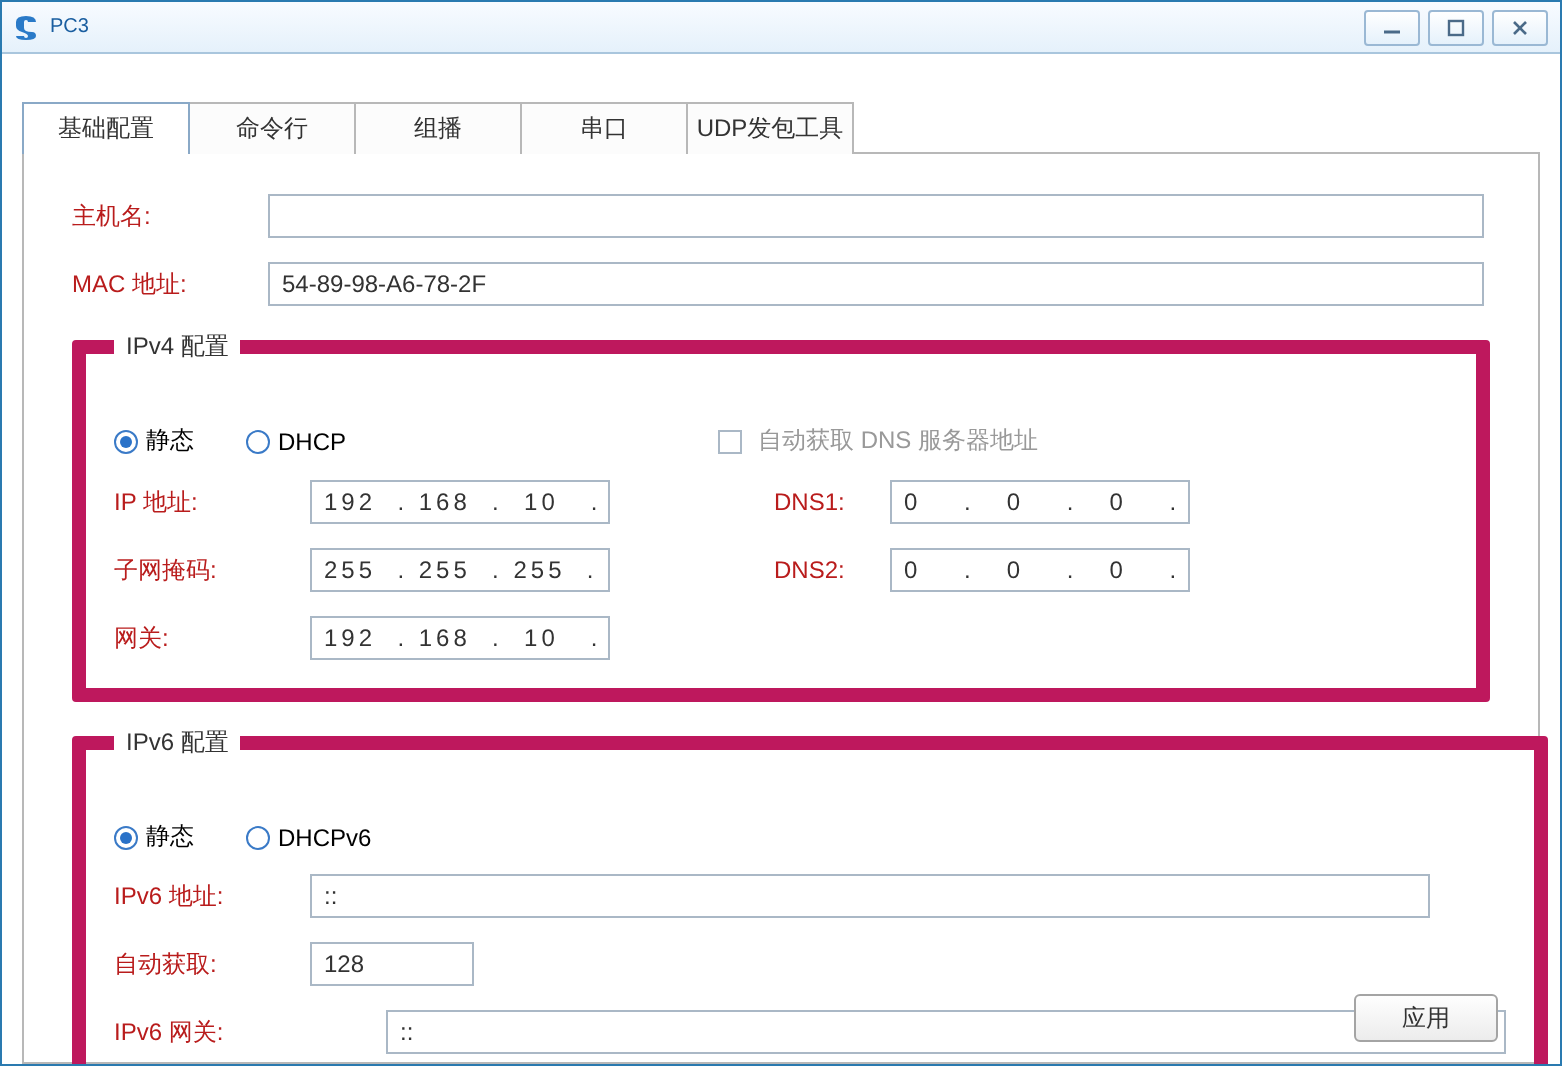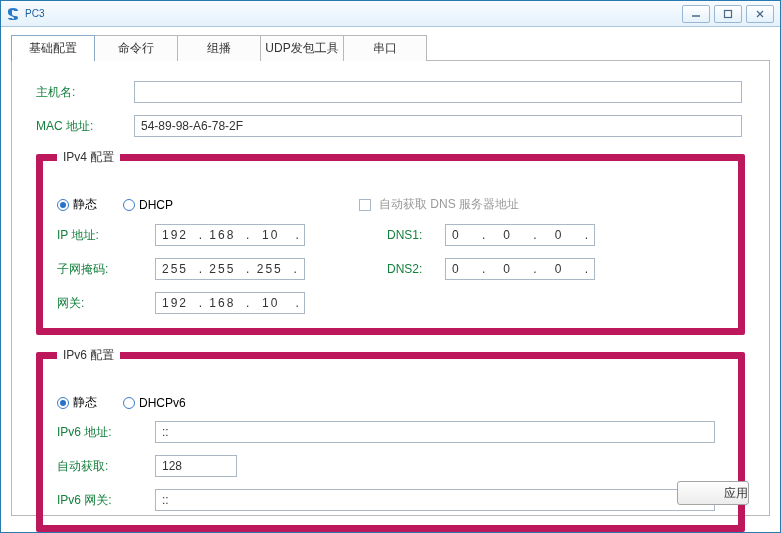--- a/index.html
+++ b/index.html
@@ -53,20 +53,21 @@
     width:84px;
     height:26px;
     border:1px solid #b8b8b8;
     border-bottom:none;
     background:#fcfcfc;
     display:flex; align-items:center; justify-content:center;
     color:#333;
     margin-right:-1px;
     position:relative;
     cursor:default;
+    margin-top:16px;
   }
   .tab.active {
     background:#fff;
     border-color:#8aa9c7;
     z-index:3;
   }
   .tab.active::after{
     content:"";
     position:absolute;
     left:0; right:0; bottom:-1px; height:2px;
@@ -76,21 +77,21 @@
     border:1px solid #b8b8b8;
     background:#fff;
     margin-top:-1px;
     padding:20px 24px 14px 24px;
     height: 456px;
     position:relative;
   }
   .row { display:flex; align-items:center; margin-bottom:12px; }
   .label {
     width:90px;
-    color:#15803d;
+    color:#b91c1c;
     text-align:left;
     margin-right:8px;
   }
   .textinput {
     height:22px;
     border:1px solid #aab8c6;
     padding:2px 6px;
     font-size:12px;
     color:#333;
     background:#fff;
@@ -128,21 +129,21 @@
   .applybar {
     position:absolute;
     right:20px;
     bottom:10px;
   }
   .applybtn {
     width:72px; height:24px;
     border:1px solid #a4a4a4;
     background:linear-gradient(#fefefe,#ececec);
     border-radius:3px;
-    display:flex; align-items:center; justify-content:flex-end;
+    display:flex; align-items:center; justify-content:center;
     color:#333;
     cursor:default;
   }
 </style>
 </head>
 <body>
 
 <div class="titlebar">
   <span class="logo">
     <svg viewBox="0 0 16 16">
@@ -176,24 +177,24 @@
     <div class="tab active">
         <span>基础配置</span>
       </div>
     <div class="tab">
         <span>命令行</span>
       </div>
     <div class="tab">
         <span>组播</span>
       </div>
     <div class="tab">
+        <span>串口</span>
+      </div>
+    <div class="tab">
         <span>UDP发包工具</span>
-      </div>
-    <div class="tab">
-        <span>串口</span>
       </div>
   </div>
 
   <div class="tabpanel">
 
     <div class="row">
       <span class="label">主机名:</span>
       <input class="textinput wide" value="" style="">
     </div>
 
@@ -260,21 +261,21 @@
         </div>
       </div>
       <div class="row">
         <span class="label">IPv6 地址:</span>
         <input class="textinput wide2" value="::" style="">
       </div>
       <div class="row">
         <span class="label">自动获取:</span>
         <input class="textinput small" value="128" style="">
       </div>
-      <div class="row" style="margin-bottom:4px;">
+      <div class="row" style="margin-bottom:4px;gap:38px;">
         <span class="label">IPv6 网关:</span>
         <input class="textinput wide2" value="::" style="">
       </div>
     </fieldset>
 
     <div class="applybar">
       <div class="applybtn">
         <span>应用</span>
       </div>
     </div>

